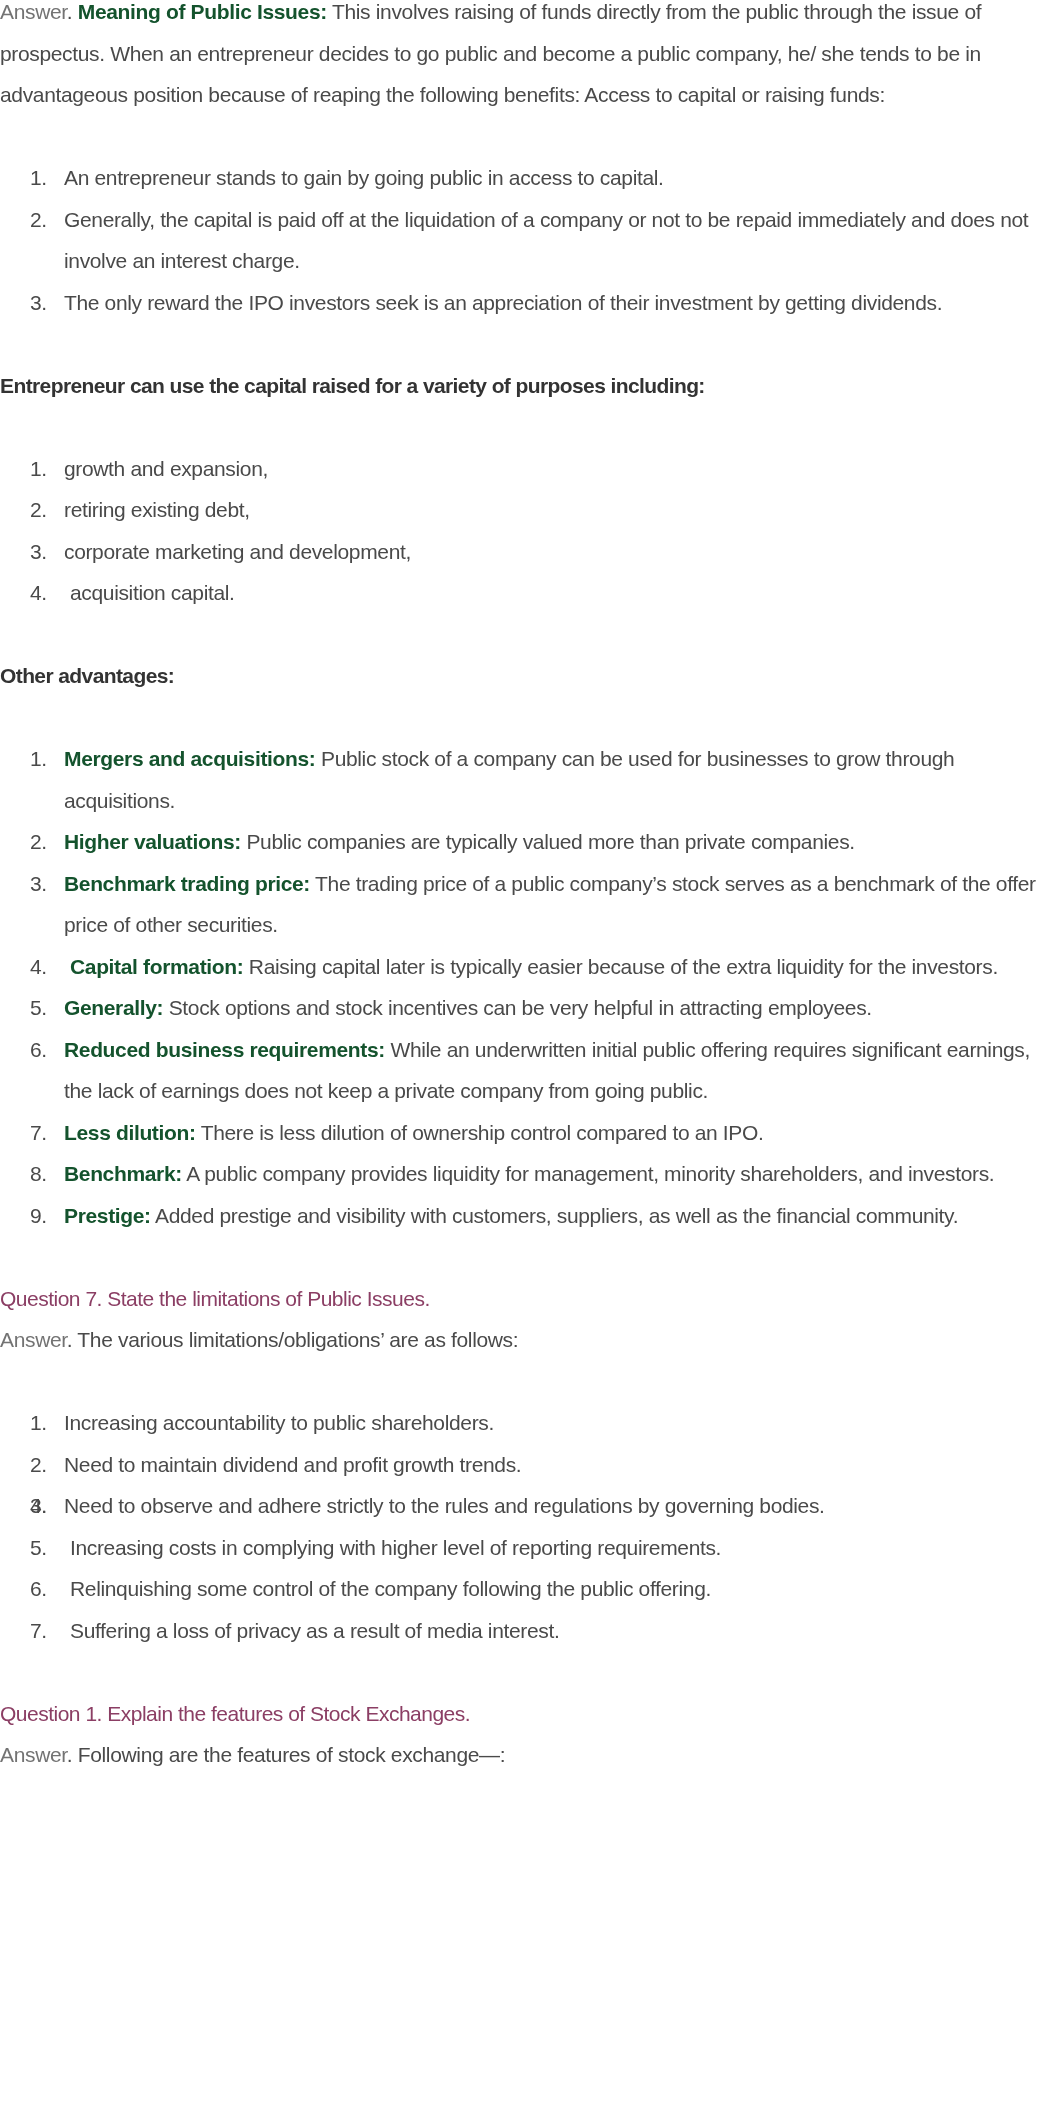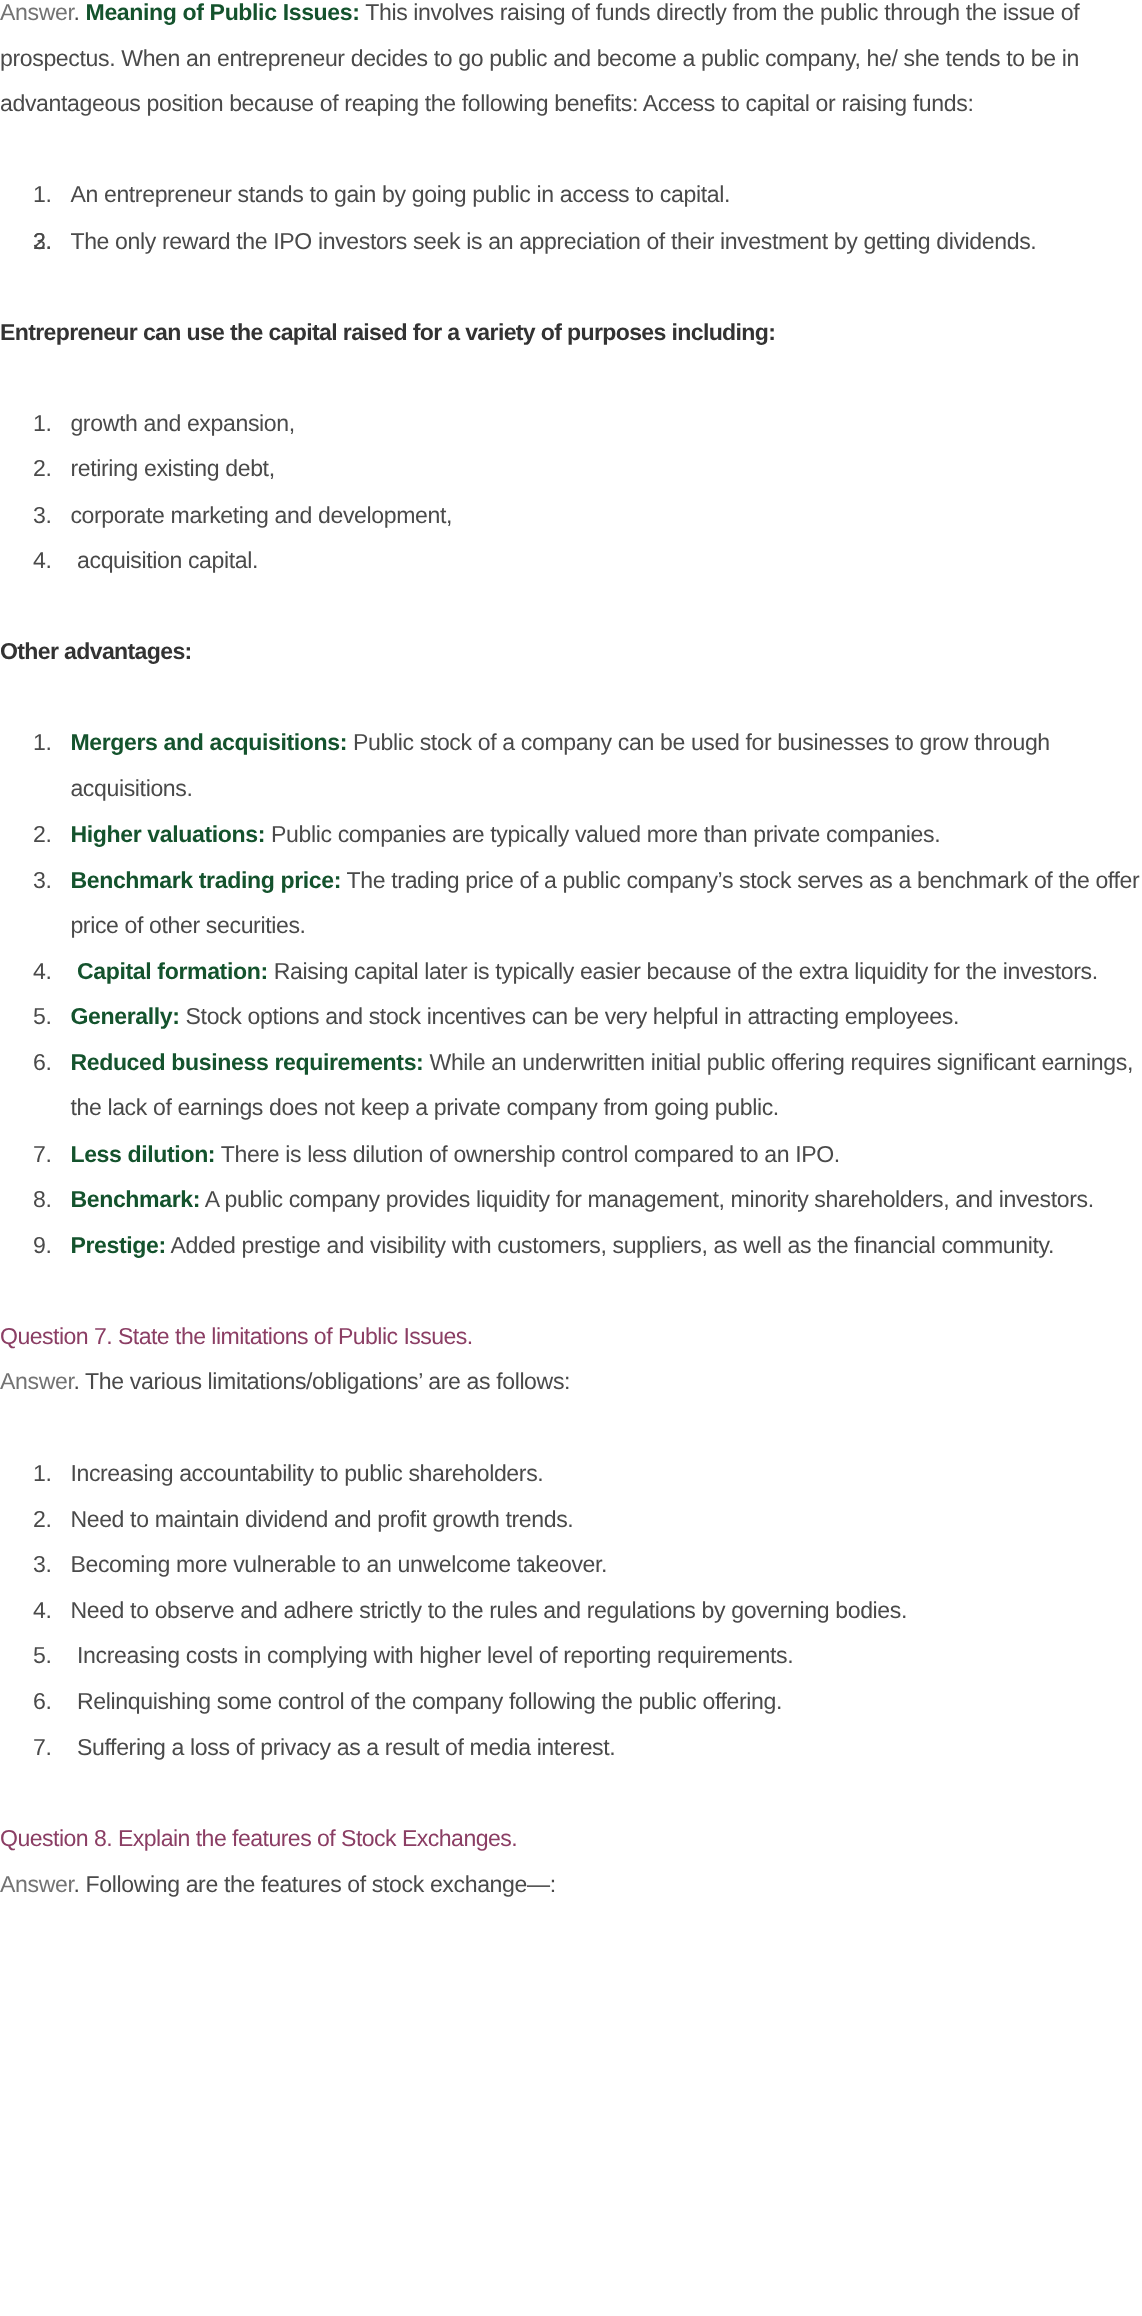--- a/index.html
+++ b/index.html
@@ -76,21 +76,21 @@
 <div class="page">
 
   <p>
     <span class="answer-label">Answer</span><span>. </span><span class="bold">Meaning of Public Issues:</span><span> This involves raising of funds directly from the public through the issue of prospectus. When an entrepreneur decides to go public and become a public company, he/ she tends to be in advantageous position because of reaping the following benefits: Access to capital or raising funds:</span>
   </p>
 
   <div class="block-gap"></div>
 
   <ol>
     <li><span class="num">1.</span><span class="item-text">An entrepreneur stands to gain by going public in access to capital.</span></li>
-    <li><span class="num">2.</span></li>
+    <li><span class="num">2.</span><span class="item-text">Generally, the capital is paid off at the liquidation of a company or not to be repaid immediately and does not involve an interest charge.</span></li>
     <li><span class="num">3.</span><span class="item-text">The only reward the IPO investors seek is an appreciation of their investment by getting dividends.</span></li>
   </ol>
 
   <div class="block-gap"></div>
 
   <p class="heading">Entrepreneur can use the capital raised for a variety of purposes including:</p>
 
   <div class="block-gap"></div>
 
   <ol>
@@ -121,25 +121,25 @@
   <div class="block-gap"></div>
 
   <p class="question">Question 7. State the limitations of Public Issues.</p>
   <p><span class="answer-label">Answer</span><span>. The various limitations/obligations’ are as follows:</span></p>
 
   <div class="block-gap"></div>
 
   <ol>
     <li><span class="num">1.</span><span class="item-text">Increasing accountability to public shareholders.</span></li>
     <li><span class="num">2.</span><span class="item-text">Need to maintain dividend and profit growth trends.</span></li>
-    <li><span class="num">3.</span><span class="item-text">Becoming more vulnerable to an unwelcome takeover.</span></li>
+    <li><span class="num">3.</span></li>
     <li><span class="num">4.</span><span class="item-text">Need to observe and adhere strictly to the rules and regulations by governing bodies.</span></li>
     <li><span class="num">5.</span><span class="item-text pad">Increasing costs in complying with higher level of reporting requirements.</span></li>
     <li><span class="num">6.</span><span class="item-text pad">Relinquishing some control of the company following the public offering.</span></li>
     <li><span class="num">7.</span><span class="item-text pad">Suffering a loss of privacy as a result of media interest.</span></li>
   </ol>
 
   <div class="block-gap"></div>
 
-  <p class="question">Question 8. Explain the features of Stock Exchanges.</p>
+  <p class="question">Question 1. Explain the features of Stock Exchanges.</p>
   <p><span class="answer-label">Answer</span><span>. Following are the features of stock exchange—:</span></p>
 
 </div>
 
 </body></html>

